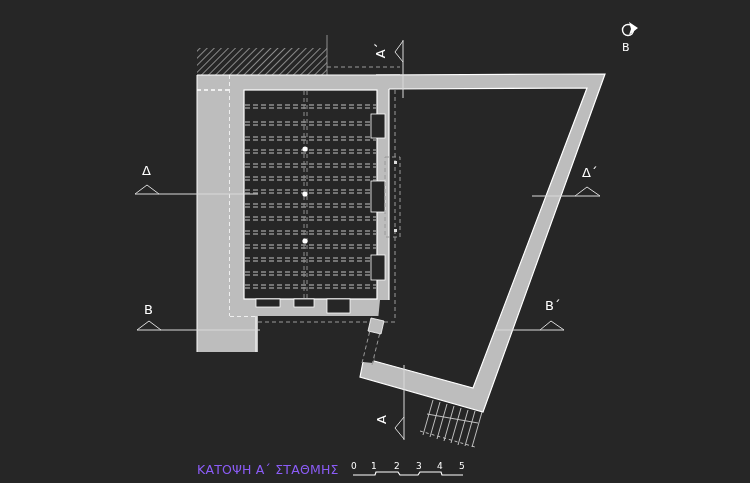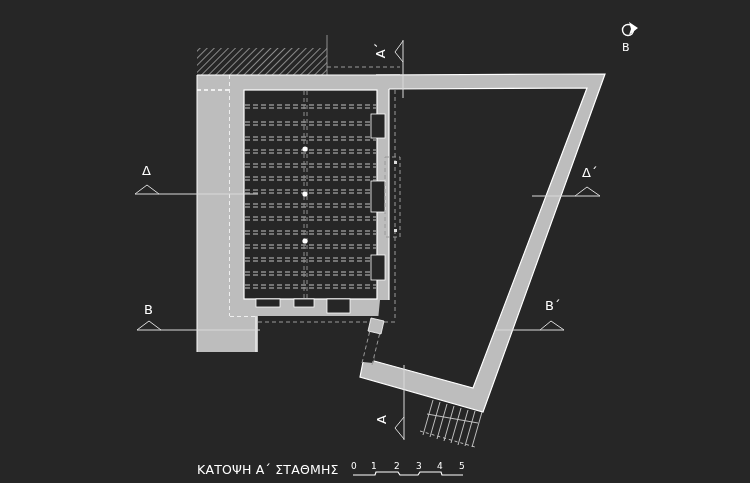--- a/index.html
+++ b/index.html
@@ -1,20 +1,20 @@
 <!DOCTYPE html>
 <html><head>
 <meta charset="utf-8">
 <style>
   html, body { margin: 0; padding: 0; background: #262626; }
   body { width: 750px; height: 483px; overflow: hidden; position: relative; font-family: "DejaVu Sans", "Liberation Sans", sans-serif; }
   #plan { position: absolute; left: 0; top: 0; width: 750px; height: 483px; }
   .lbl { position: absolute; color: #ffffff; font-size: 13px; line-height: 1; white-space: nowrap; }
   .lbl-rot { transform: rotate(-90deg); transform-origin: center; }
-  .title { position: absolute; left: 197px; top: 462px; color: #ffffff; font-size: 12.5px; letter-spacing: 0.2px; white-space: nowrap; }
+  .title { position: absolute; left: 197px; top: 462px; color: #8b5cf6; font-size: 12.5px; letter-spacing: 0.2px; white-space: nowrap; }
   .scale-num { position: absolute; top: 461px; color: #ffffff; font-size: 9px; }
   .north-b { position: absolute; left: 622px; top: 41px; color: #ffffff; font-size: 11px; }
 </style>
 </head>
 <body>
 
 <svg id="plan" viewBox="0 0 750 483" xmlns="http://www.w3.org/2000/svg">
   <defs>
     <pattern id="hatch" patternUnits="userSpaceOnUse" width="5" height="5" patternTransform="rotate(45)">
       <line x1="0" y1="0" x2="0" y2="5" stroke="#d0d0d0" stroke-width="1.2"></line>

